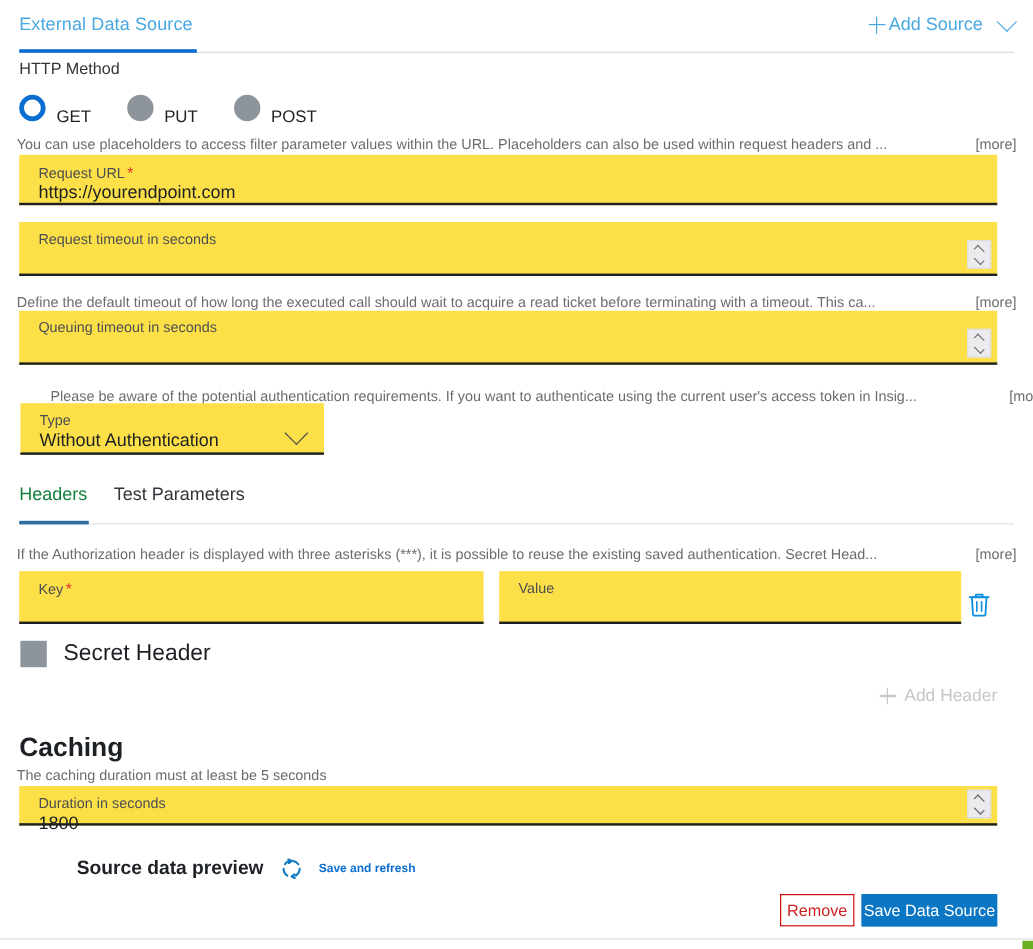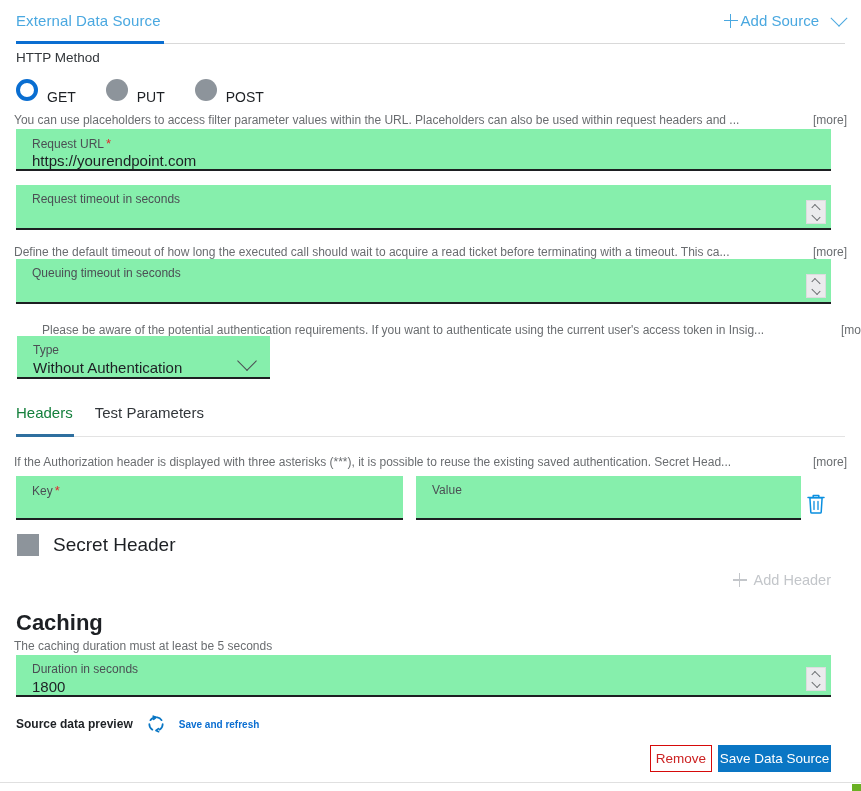--- a/index.html
+++ b/index.html
@@ -142,21 +142,21 @@
   }
   .radio-dot.off {
     background: #8d949b;
   }
   .radio-lbl { font-size: 14px; color: #1d2024; margin-top: 15px; }
 
   
   .field {
     position: absolute;
     box-sizing: border-box;
-    background: #86efac;
+    background: #fde047;
     border-bottom: 2px solid #1d1f22;
   }
   .field .f-lbl {
     position: absolute;
     left: 16px; top: 7px;
     font-size: 12px;
     color: #4b4f54;
     white-space: nowrap;
   }
   .field .f-lbl .req {
@@ -286,24 +286,25 @@
 
   
   .preview-row {
     position: absolute;
     left: 16px; top: 713px;
     display: flex;
     align-items: center;
     gap: 12px;
   }
   .preview-title {
-    font-size: 12px;
+    font-size: 16px;
     font-weight: bold;
     color: #1d2024;
     white-space: nowrap;
+    margin-left: 48px;
   }
   .refresh-ico { width: 22px; height: 22px; cursor: pointer; }
   .save-refresh {
     font-size: 10px;
     font-weight: bold;
     color: #0a6ed1;
     cursor: pointer;
     white-space: nowrap;
   }
 
@@ -468,21 +469,21 @@
   <div class="add-header">
     <span class="plus-ico muted"></span>
     <span>Add Header</span>
   </div>
 
   <div class="sec-title" style="top:610px;">Caching</div>
   <div class="helper" style="top:639px;">
     <span>The caching duration must at least be 5 seconds</span>
   </div>
 
-  <div class="field" style="left:16px; top:655px; width:815px; height:42px;padding-left:8px;">
+  <div class="field" style="left:16px; top:655px; width:815px; height:33px;padding-left:8px;">
     <span class="f-lbl">Duration in seconds</span>
     <span class="f-val">1800</span>
     <span class="stepper">
       <span class="st-up"></span>
       <span class="st-dn"></span>
     </span>
   </div>
 
   <div class="preview-row">
     <span class="preview-title">Source data preview</span>

